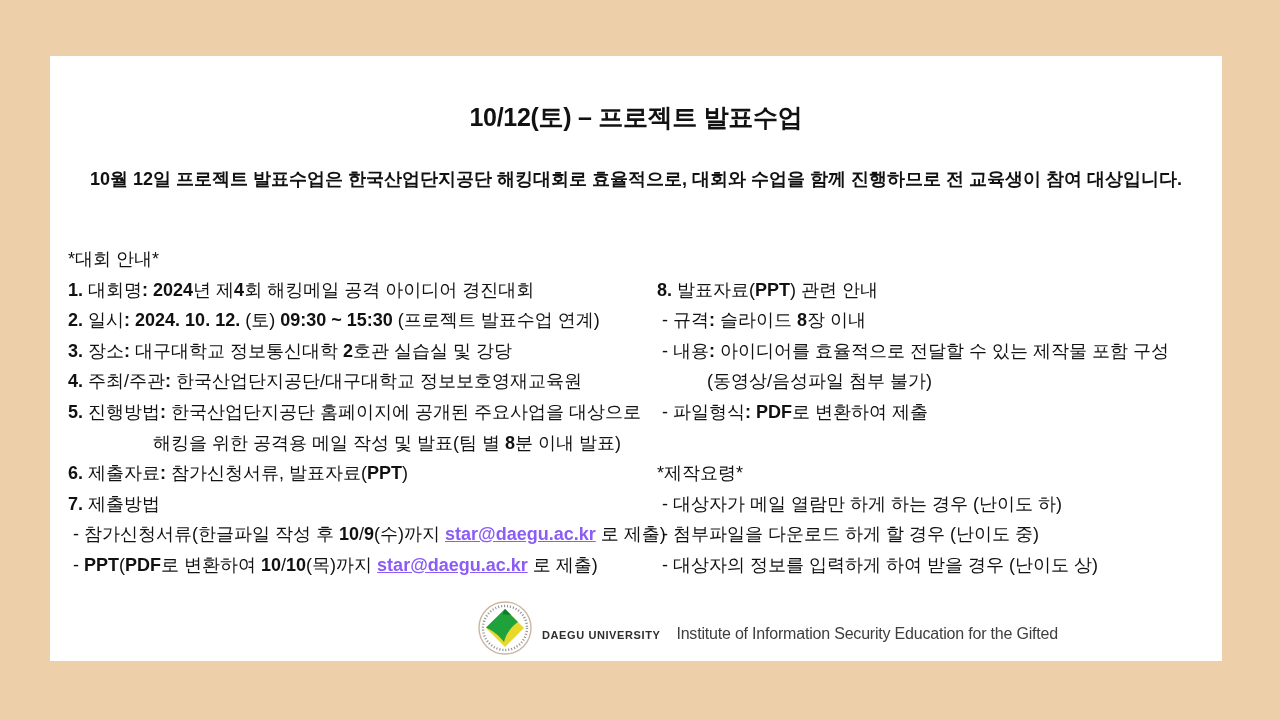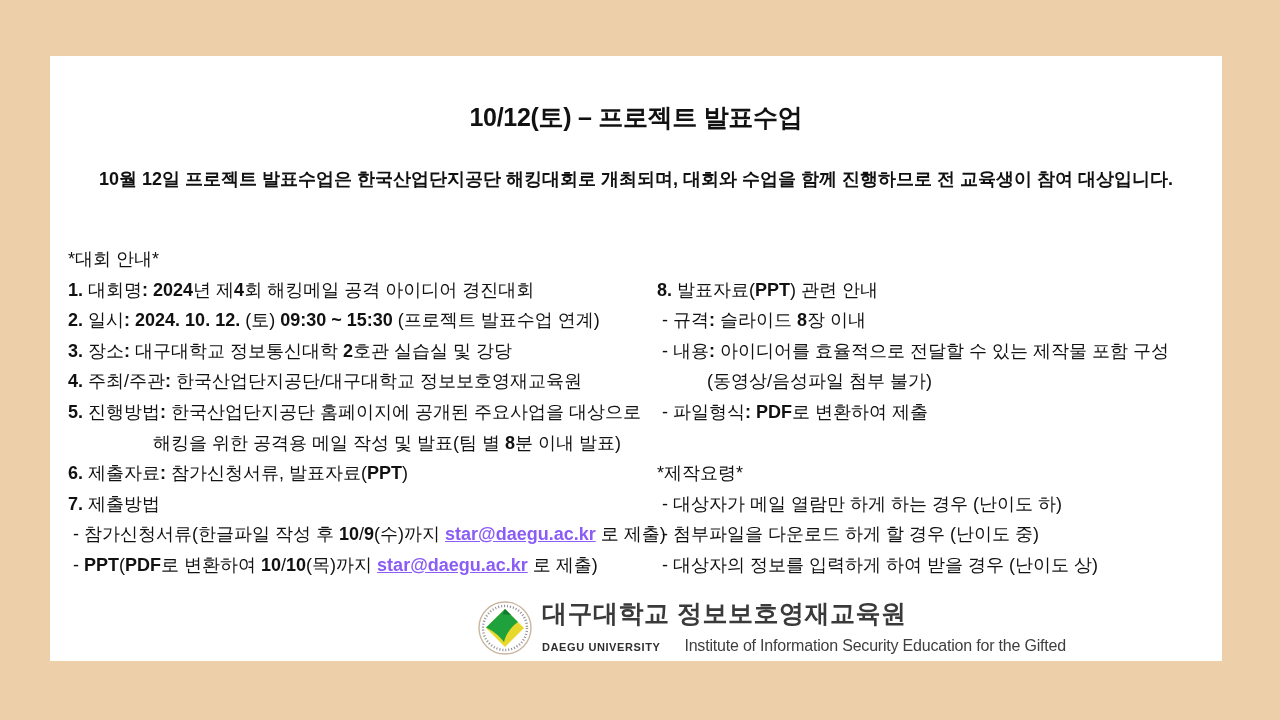--- a/index.html
+++ b/index.html
@@ -43,54 +43,53 @@
   .footer {
     position: absolute; left: 428px; top: 545px;
     display: flex; align-items: center; gap: 10px;
   }
   .emblem { width: 54px; height: 54px; flex: 0 0 auto; }
   .logo-text { display: flex; flex-direction: column; }
   .logo-kr {
     font-size: 25px; font-weight: 600; color: #3A3A3A;
     line-height: 1.0; letter-spacing: 0.5px; white-space: pre;
   }
-  .logo-row { display: flex; gap: 24px; align-items: baseline; margin-top: 11px; }
+  .logo-row { display: flex; gap: 16px; align-items: baseline; margin-top: 11px; }
   .logo-latin {
     font-size: 11px; font-weight: 800; color: #2E2E2E;
     letter-spacing: 0.6px; white-space: pre;
   }
   .logo-en {
     font-size: 16px; font-weight: 400; color: #3E3E3E;
     letter-spacing: -0.2px; white-space: pre;
   }
 </style>
 </head>
 <body>
 
 <div class="panel">
 
   <div class="title1">10/12(토) – 프로젝트 발표수업</div>
 
 
-  <div class="intro">10월 12일 프로젝트 발표수업은 한국산업단지공단 해킹대회로 개최되며, 대회와 수업을 함께 진행하므로 전 교육생이 참여 대상입니다.</div>
+  <div class="intro">10월 12일 프로젝트 발표수업은 한국산업단지공단 해킹대회로 효율적으로, 대회와 수업을 함께 진행하므로 전 교육생이 참여 대상입니다.</div>
 
   <div class="col col-left"><div><span>*대회 안내*</span></div><div><span class="b">1.</span><span> 대회명</span><span class="b">:</span><span> </span><span class="b">2024</span><span>년 제</span><span class="b">4</span><span>회 해킹메일 공격 아이디어 경진대회</span></div><div><span class="b">2.</span><span> 일시</span><span class="b">:</span><span> </span><span class="b">2024.</span><span> </span><span class="b">10.</span><span> </span><span class="b">12.</span><span> (토) </span><span class="b">09:30</span><span> </span><span class="b">~</span><span> </span><span class="b">15:30</span><span> (프로젝트 발표수업 연계)</span></div><div><span class="b">3.</span><span> 장소</span><span class="b">:</span><span> 대구대학교 정보통신대학 </span><span class="b">2</span><span>호관 실습실 및 강당</span></div><div><span class="b">4.</span><span> 주최/주관</span><span class="b">:</span><span> 한국산업단지공단/대구대학교 정보보호영재교육원</span></div><div><span class="b">5.</span><span> 진행방법</span><span class="b">:</span><span> 한국산업단지공단 홈페이지에 공개된 주요사업을 대상으로</span></div><div><span>                 해킹을 위한 공격용 메일 작성 및 발표(팀 별 </span><span class="b">8</span><span>분 이내 발표)</span></div><div><span class="b">6.</span><span> 제출자료</span><span class="b">:</span><span> 참가신청서류, 발표자료(</span><span class="b">PPT</span><span>)</span></div><div><span class="b">7.</span><span> 제출방법</span></div><div><span> - 참가신청서류(한글파일 작성 후 </span><span class="b">10</span><span>/</span><span class="b">9</span><span>(수)까지 </span><a class="link">star@daegu.ac.kr</a><span> 로 제출)</span></div><div><span> - </span><span class="b">PPT</span><span>(</span><span class="b">PDF</span><span>로 변환하여 </span><span class="b">10</span><span>/</span><span class="b">10</span><span>(목)까지 </span><a class="link">star@daegu.ac.kr</a><span> 로 제출)</span></div></div>
 
   <div class="col col-right"><div>&nbsp;</div><div><span class="b">8.</span><span> 발표자료(</span><span class="b">PPT</span><span>) 관련 안내</span></div><div><span> - 규격</span><span class="b">:</span><span> 슬라이드 </span><span class="b">8</span><span>장 이내</span></div><div><span> - 내용</span><span class="b">:</span><span> 아이디어를 효율적으로 전달할 수 있는 제작물 포함 구성</span></div><div><span>          (동영상/음성파일 첨부 불가)</span></div><div><span> - 파일형식</span><span class="b">:</span><span> </span><span class="b">PDF</span><span>로 변환하여 제출</span></div><div>&nbsp;</div><div><span>*제작요령*</span></div><div><span> - 대상자가 메일 열람만 하게 하는 경우 (난이도 하)</span></div><div><span> - 첨부파일을 다운로드 하게 할 경우 (난이도 중)</span></div><div><span> - 대상자의 정보를 입력하게 하여 받을 경우 (난이도 상)</span></div></div>
 
   <div class="footer">
     <svg class="emblem" viewBox="0 0 54 54" aria-hidden="true">
       <circle cx="27" cy="27" r="26" fill="#FFFFFF" stroke="#C9B6A0" stroke-width="1.4"></circle>
       <circle cx="27" cy="27" r="22" fill="none" stroke="#6E6E6E" stroke-width="2.4" stroke-dasharray="1.1 1.9" opacity="0.75"></circle>
       <path d="M27 8 L46 27 L27 46 L8 27 Z" fill="#E9D82C"></path>
       <path d="M27 8 L40 21 C33 26 28 33 26 41 C20 33 13 29 8 26.5 Z" fill="#1FA23C"></path>
       <path d="M27 8 L33 14 L24.5 13.2 Z" fill="#0E7D31"></path>
     </svg>
     <div class="logo-text">
-      <div class="logo-kr">대구대학교 정보보호영재교육원</div>
       <div class="logo-row">
         <span class="logo-latin">DAEGU UNIVERSITY</span>
         <span class="logo-en">Institute of Information Security Education for the Gifted</span>
       </div>
     </div>
   </div>
 
 </div>
 
 </body></html>

